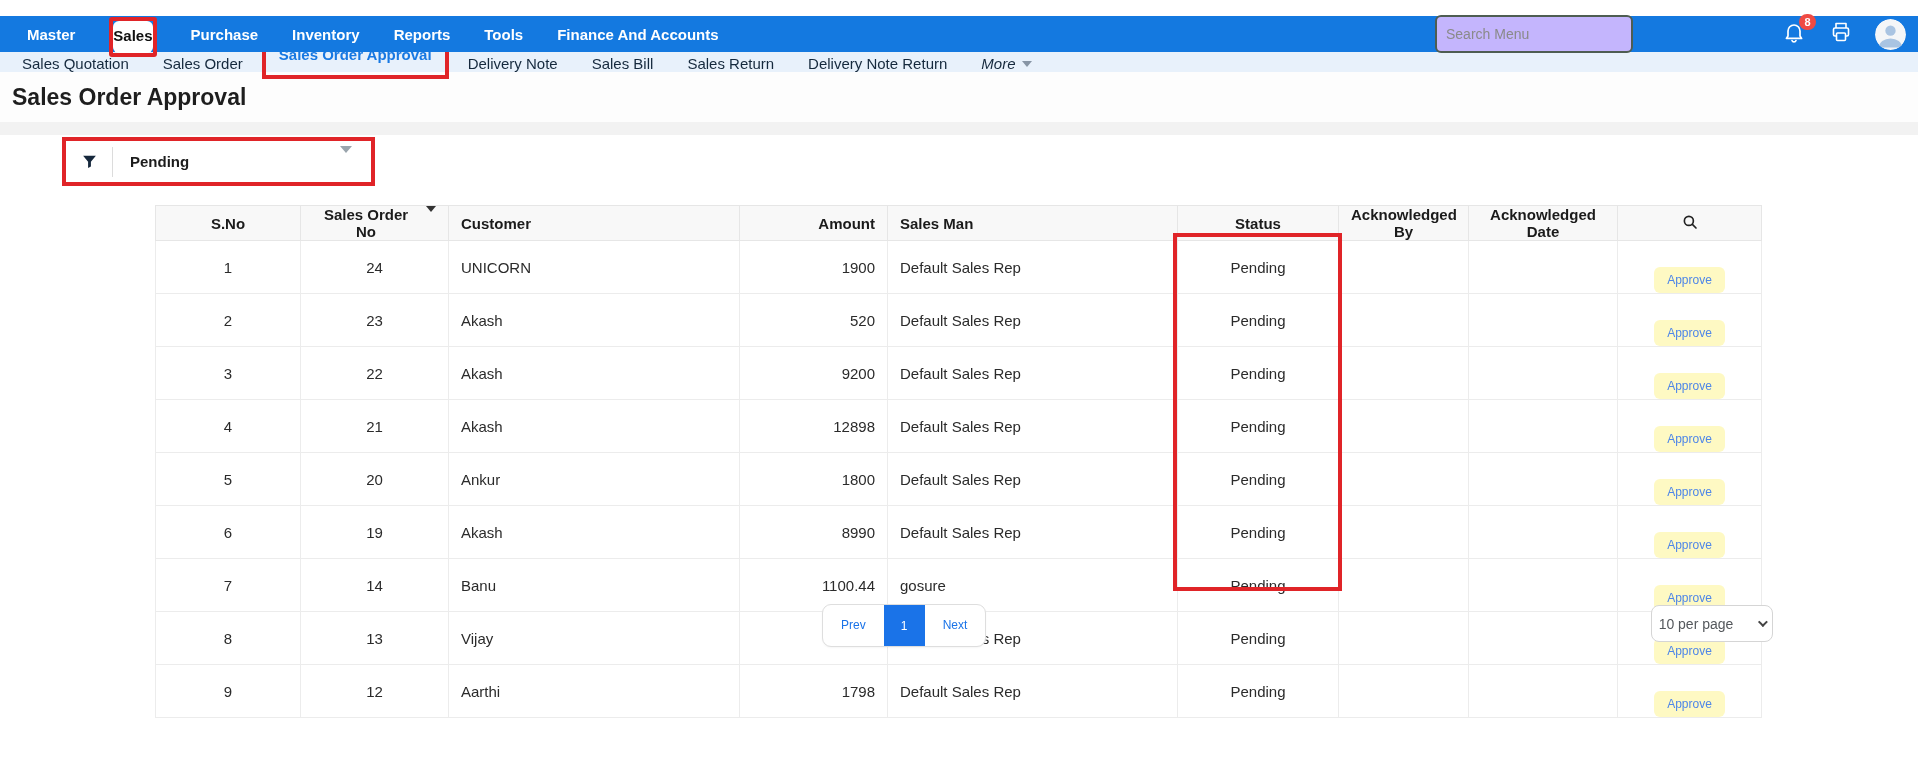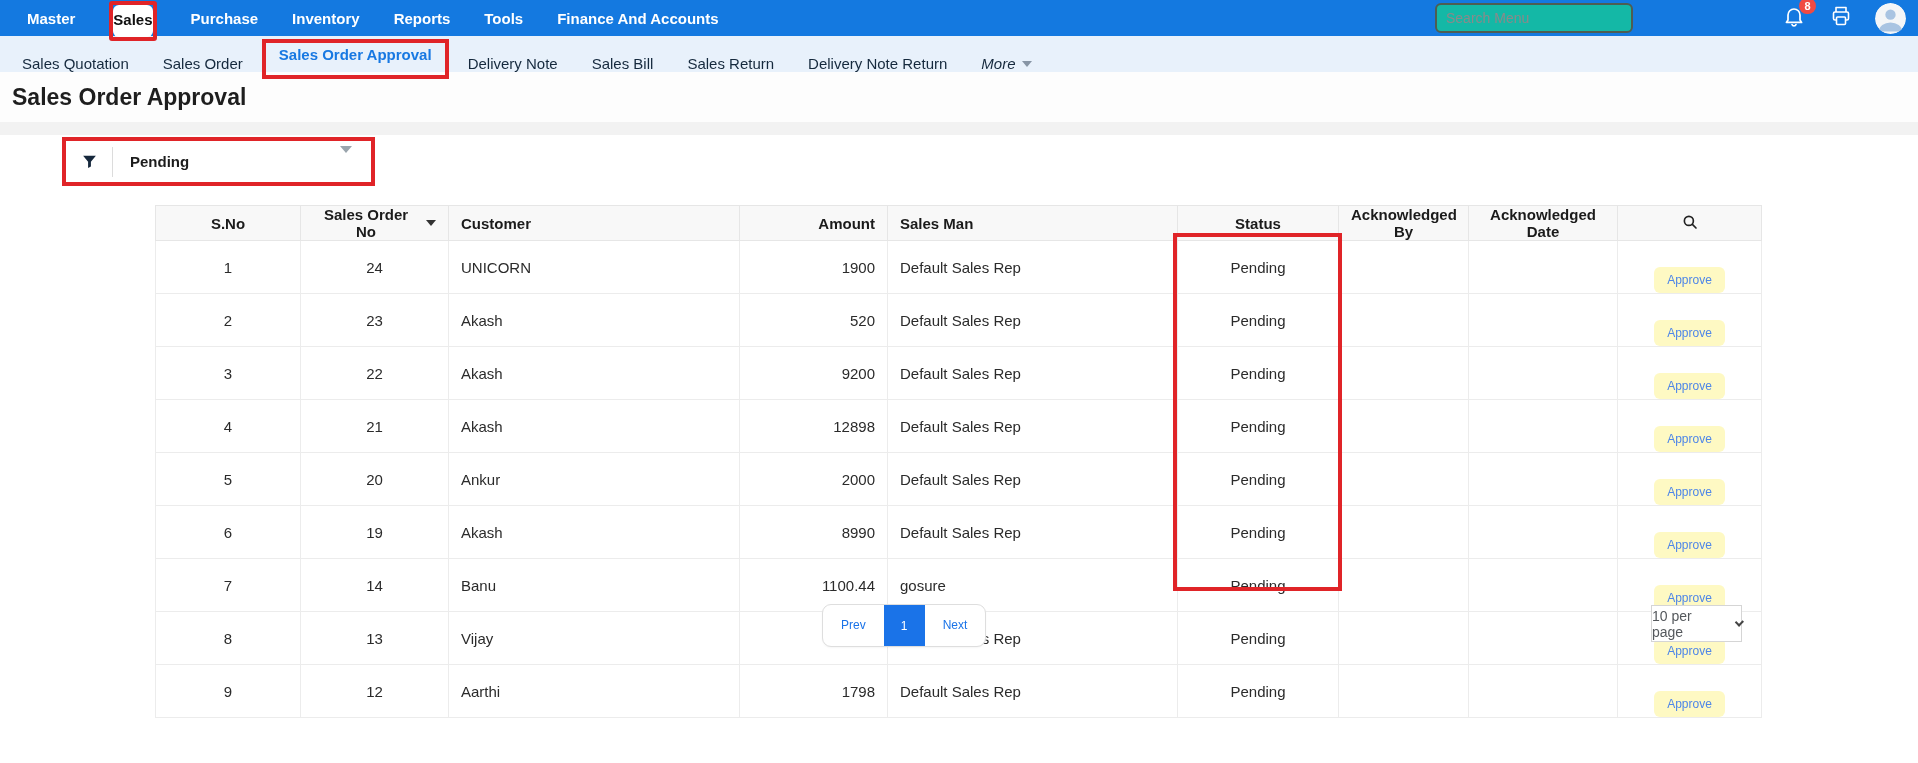--- a/index.html
+++ b/index.html
@@ -7,21 +7,21 @@
   body {
     width: 1918px; height: 763px;
     position: relative;
     background: #ffffff;
     font-family: "Liberation Sans", sans-serif;
     overflow: hidden;
   }
 
   
   .navbar {
-    position: absolute; top: 0; left: 0; right: 0; height: 36px;
+    position: absolute; top: 16px; left: 0; right: 0; height: 36px;
     background: #1479e0;
     display: flex; align-items: center;
     z-index: 20;
   }
   .nav-items {
     display: flex; align-items: center; gap: 34px;
     padding-left: 27px;
     font-size: 15px; font-weight: 700; color: #ffffff;
   }
   .nav-item { white-space: nowrap; cursor: pointer; }
@@ -34,26 +34,26 @@
   .nav-tab-active {
     display: block;
     background: #ffffff; color: #101010;
     padding: 6px 0 9px;
     border-radius: 6px;
     font-weight: 700; font-size: 15px;
     white-space: nowrap;
   }
   .nav-search {
     margin-left: auto;
-    width: 198px; height: 30px;
+    width: 198px; height: 38px;
     border: 2px solid #4e5d52; border-radius: 6px;
     padding: 0 9px;
     font-size: 14px; color: #333;
     font-family: "Liberation Sans", sans-serif;
-    outline: none; background: #14b8a6;
+    outline: none; background: #c4b5fd;
   }
   .nav-search::placeholder { color: #8a8a8a; }
   .nav-icons {
     display: flex; align-items: center;
     margin-left: 148px; gap: 21px; padding-right: 12px;
   }
   .icon-btn { position: relative; width: 26px; height: 26px; display: flex; align-items: center; justify-content: center; cursor: pointer; }
   .badge {
     position: absolute; top: -7px; right: -9px;
     min-width: 17px; height: 16px;
@@ -130,21 +130,21 @@
     padding: 0 12px;
   }
   tbody td {
     height: 39px;
     border: 1px solid #ececec;
     font-size: 15px; color: #2b2b2b;
     padding: 0 12px;
     overflow: hidden; white-space: nowrap;
   }
   .al { text-align: left; } .ac { text-align: center; } .ar { text-align: right; }
-  .th-sort { display: inline-flex; align-items: center; gap: 7px; }
+  .th-sort { display: inline-flex; align-items: flex-start; gap: 7px; }
   .sort-caret {
     width: 0; height: 0; display: inline-block;
     border-left: 5px solid transparent; border-right: 5px solid transparent;
     border-top: 6px solid #333;
   }
   .approve-btn {
     display: inline-block;
     background: #fef9c3; color: #4e86e8;
     padding: 6px 13px; border-radius: 6px;
     font-size: 12px; cursor: pointer; margin-top: 26px;
@@ -169,22 +169,22 @@
   }
   .pager-link { padding: 0 18px; color: #1a73e8; cursor: pointer; line-height: 41px; }
   .pager-current {
     width: 41px; height: 100%;
     background: #1a73e8; color: #fff;
     display: flex; align-items: center; justify-content: center;
     cursor: pointer;
   }
   .per-page {
     position: absolute; top: 605px; left: 1651px;
-    width: 91px; height: 37px;
-    border: 1px solid #d5d5d5; border-radius: 0;
+    width: 122px; height: 37px;
+    border: 1px solid #d5d5d5; border-radius: 8px;
     background: #fff;
     display: flex; align-items: center; justify-content: center; gap: 25px;
     font-size: 14px; color: #54585c;
     cursor: pointer;
   }
   .chev-small {
     width: 7px; height: 7px;
     border-right: 2px solid #444; border-bottom: 2px solid #444;
     transform: rotate(45deg) translateY(-2px);
   }
@@ -365,21 +365,21 @@
     <td class="ac"></td>
     <td class="ac">
       <span class="approve-btn">Approve</span>
     </td>
   </tr>
 
   <tr>
     <td class="ac">5</td>
     <td class="ac">20</td>
     <td class="al">Ankur</td>
-    <td class="ar">2000</td>
+    <td class="ar">1800</td>
     <td class="al">Default Sales Rep</td>
     <td class="ac">Pending</td>
     <td class="ac"></td>
     <td class="ac"></td>
     <td class="ac">
       <span class="approve-btn">Approve</span>
     </td>
   </tr>
 
   <tr>

